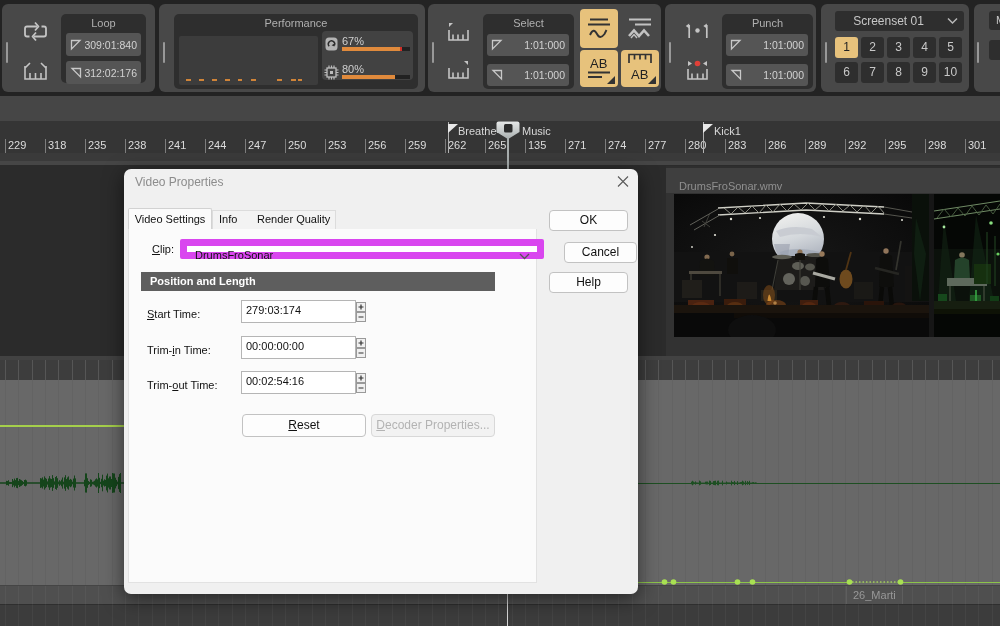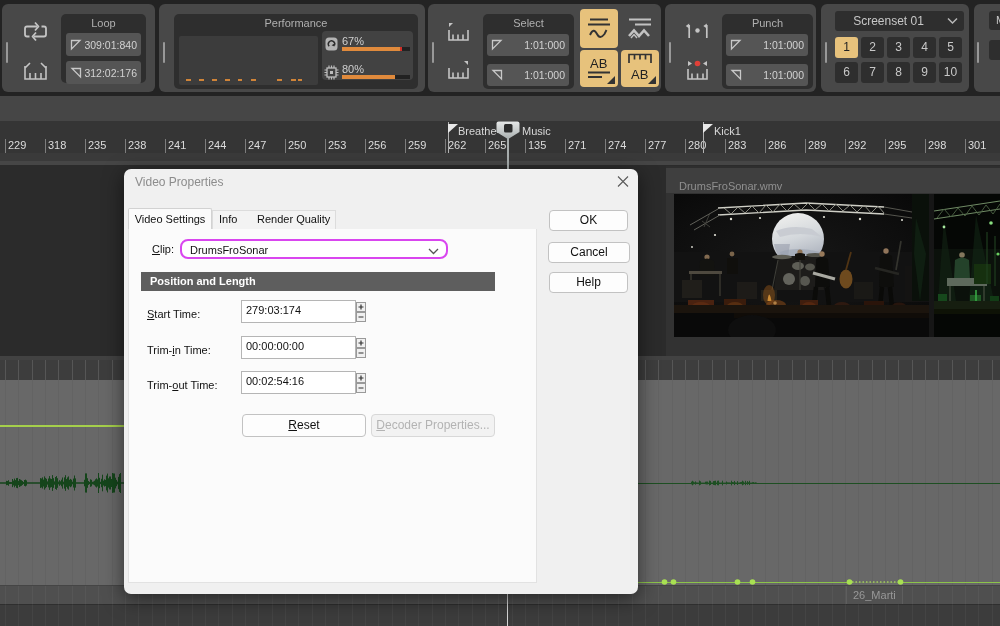--- a/index.html
+++ b/index.html
@@ -877,21 +877,21 @@
     </svg>
 
     <div class="abs" style="left:88px;top:41px;width:124px;height:19px;background:#f3f3f3;border:1px solid #dcdcdc;border-bottom:none;"></div>
     <div class="abs" style="left:4px;top:39px;width:84px;height:21px;background:#fbfbfb;border:1px solid #d2d2d2;border-bottom:none;border-radius:2px 2px 0 0;text-align:center;line-height:21px;">Video Settings</div>
     <div class="abs" style="left:95px;top:44px;font-size:11px;color:#111;">Info</div>
     <div class="abs" style="left:133px;top:44px;font-size:11px;color:#111;">Render Quality</div>
 
     <div class="abs" style="left:4px;top:60px;width:409px;height:354px;background:#fbfbfb;border:1px solid #e2e2e2;border-top:none;"></div>
 
     <div class="lbl" style="left:28px;top:74px;"><u>C</u>lip:</div>
-    <div class="abs" style="left:56px;top:70px;width:268px;height:20px;background:#fff;border:2px solid #d946ef;border-radius:8px;">
+    <div class="abs" style="left:56px;top:70px;width:364px;height:20px;background:#fff;border:7px solid #d946ef;border-radius:2px;">
       <div class="abs" style="left:8px;top:3px;font-size:11px;color:#111;">DrumsFroSonar</div>
       <svg class="abs" style="right:7px;top:7px;" width="11" height="7" viewBox="0 0 11 7">
           <path d="M1 1 L5.5 5.5 L10 1" fill="none" stroke="#555" stroke-width="1.3"></path>
         </svg>
     </div>
 
     <div class="abs" style="left:17px;top:103px;width:354px;height:19px;background:#5e5e5e;">
       <div class="abs" style="left:9px;top:3px;font-size:11px;font-weight:bold;color:#fff;">Position and Length</div>
     </div>
 
@@ -919,16 +919,16 @@
       <svg width="10" height="20" viewBox="0 0 10 20">
         <rect x="0.5" y="0.5" width="9" height="9" fill="#f0f0f0" stroke="#999"></rect>
         <rect x="0.5" y="10.5" width="9" height="9" fill="#f0f0f0" stroke="#999"></rect>
         <path d="M5 2.5 L5 7.5 M2.5 5 L7.5 5 M2.5 15 L7.5 15" stroke="#333" stroke-width="1.2"></path>
       </svg>
     </div>
     <div class="btn" style="left:118px;top:245px;width:124px;height:23px;line-height:21px;"><u>R</u>eset</div>
     <div class="btn" style="left:247px;top:245px;width:124px;height:23px;line-height:21px;background:#f2f2f2;border-color:#d8d8d8;color:#b3b3b3;"><u style="text-decoration-color:#b3b3b3;">D</u>ecoder Properties...</div>
 
     <div class="btn" style="left:425px;top:41px;width:79px;height:21px;">OK</div>
-    <div class="btn" style="left:424px;top:73px;width:82px;height:21px;">Cancel</div>
+    <div class="btn" style="left:440px;top:73px;width:73px;height:21px;">Cancel</div>
     <div class="btn" style="left:425px;top:103px;width:79px;height:21px;">Help</div>
   </div>
 </div>
 
 </body></html>

